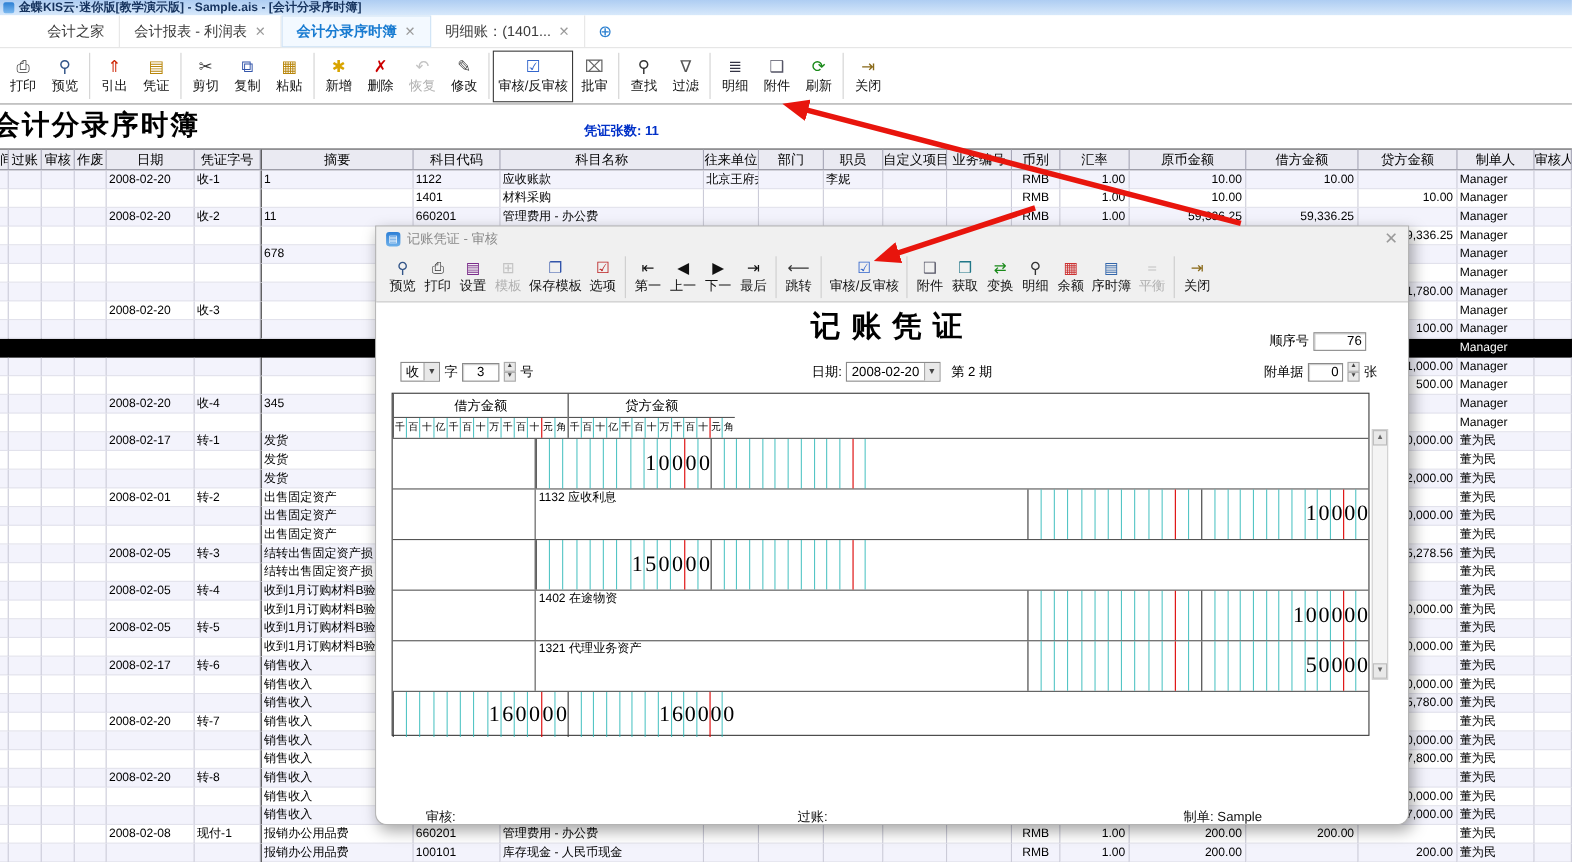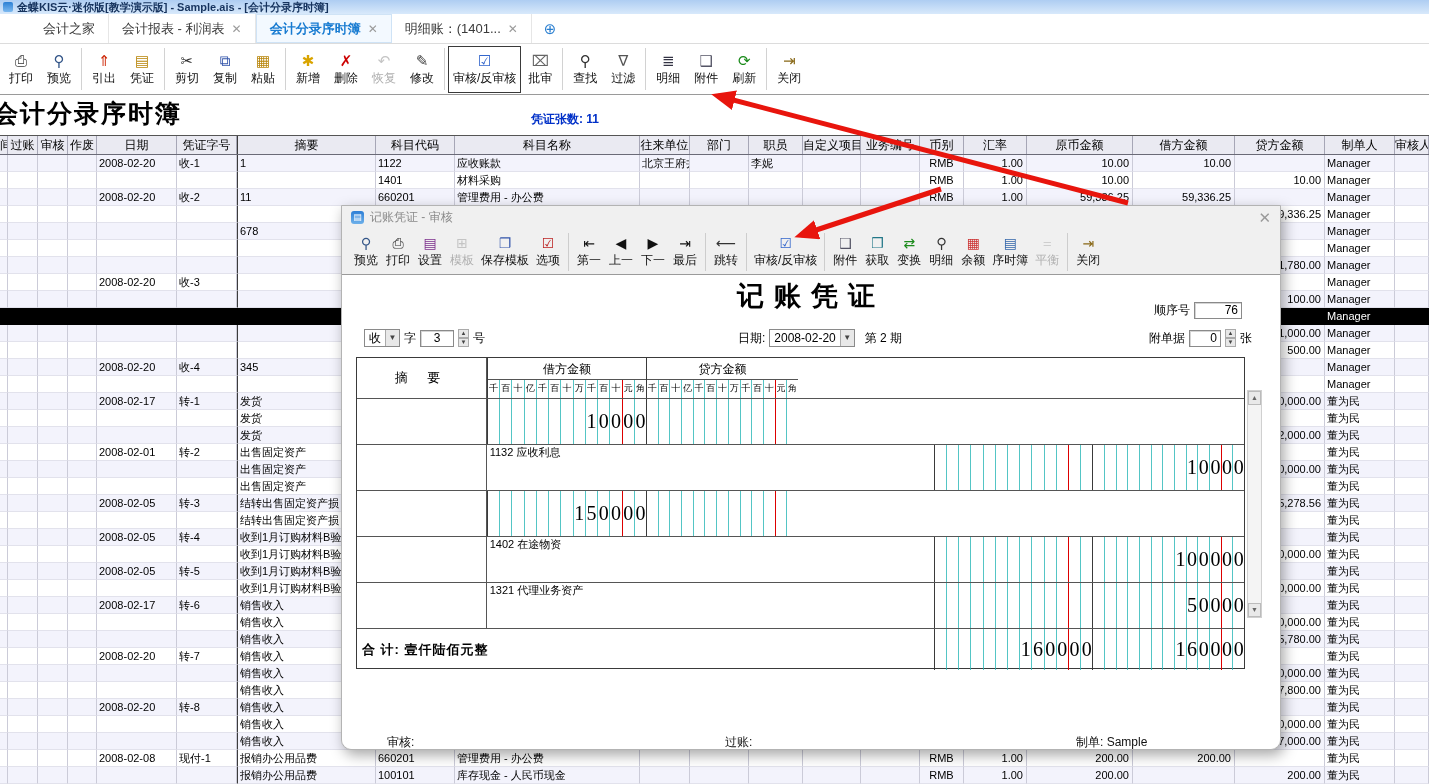--- a/index.html
+++ b/index.html
@@ -1234,21 +1234,20 @@
         <span class="spin">
             <span>▲</span>
             <span>▼</span>
           </span>
         <span>张</span>
       </div>
     </div>
 
     <div class="vgrid" id="vgrid">
         <div class="vhead">
-          <div class="vh-sum">摘  要</div>
           <div class="vh-amt w159">
             <div class="albl">借方金额</div>
             <div class="strip">
               <div class="dcol">千</div>
               <div class="dcol">百</div>
               <div class="dcol">十</div>
               <div class="dcol">亿</div>
               <div class="dcol">千</div>
               <div class="dcol">百</div>
               <div class="dcol">十</div>
@@ -1461,21 +1460,20 @@
               <div class="dcol"></div>
               <div class="dcol">5</div>
               <div class="dcol">0</div>
               <div class="dcol">0</div>
               <div class="dcol red">0</div>
               <div class="dcol">0</div>
             </div>
           </div>
         </div>
         <div class="vtotal">
-          <div class="vt-lbl">合 计: 壹仟陆佰元整</div>
           <div class="vc-amt w159">
             <div class="digits bignum">
               <div class="dcol"></div>
               <div class="dcol"></div>
               <div class="dcol"></div>
               <div class="dcol"></div>
               <div class="dcol"></div>
               <div class="dcol"></div>
               <div class="dcol"></div>
               <div class="dcol">1</div>

